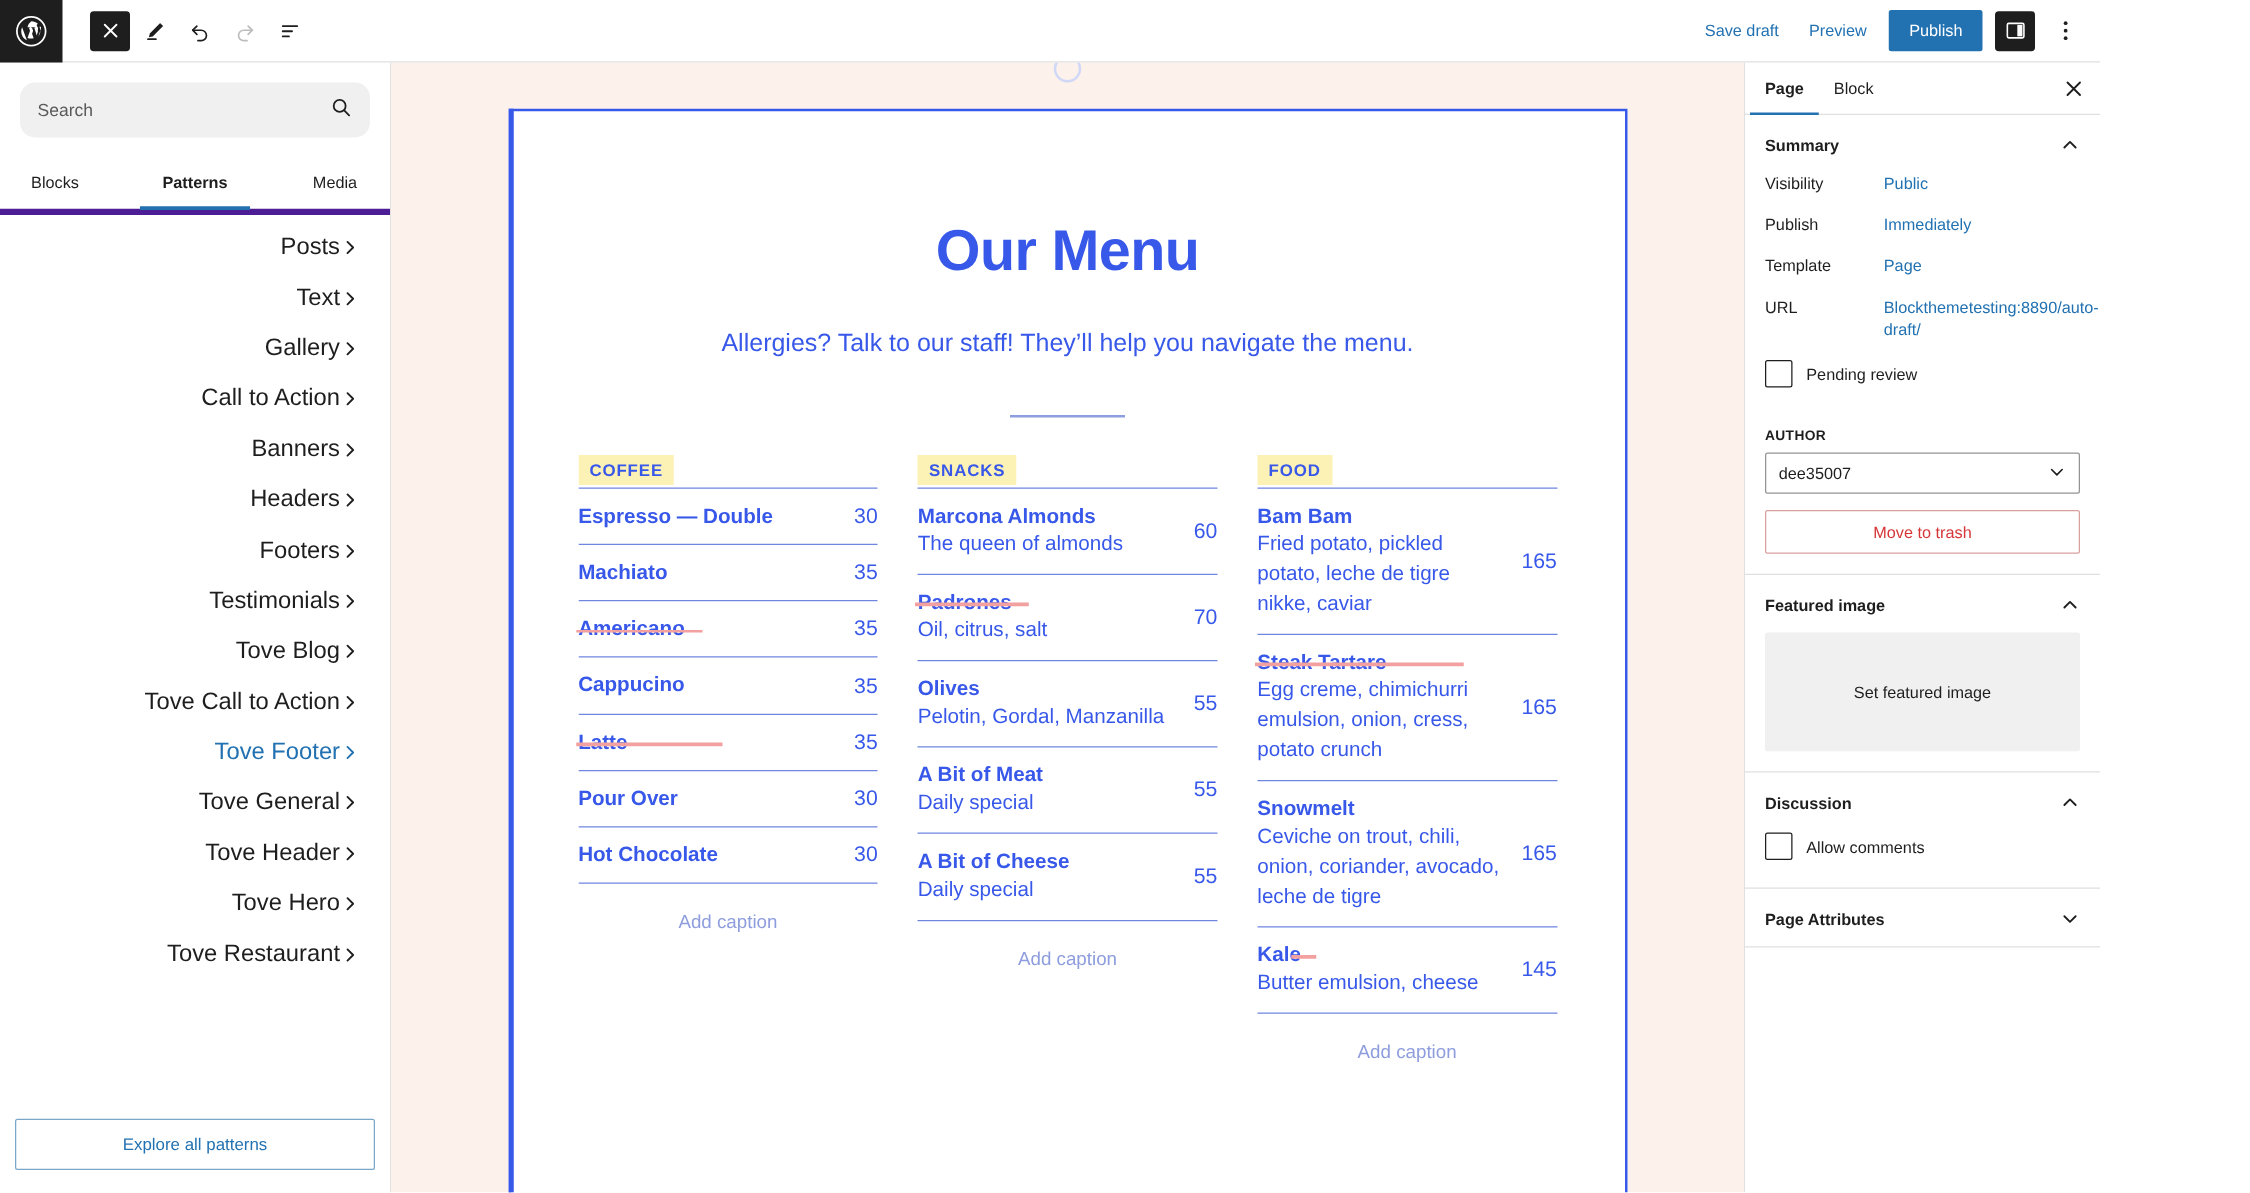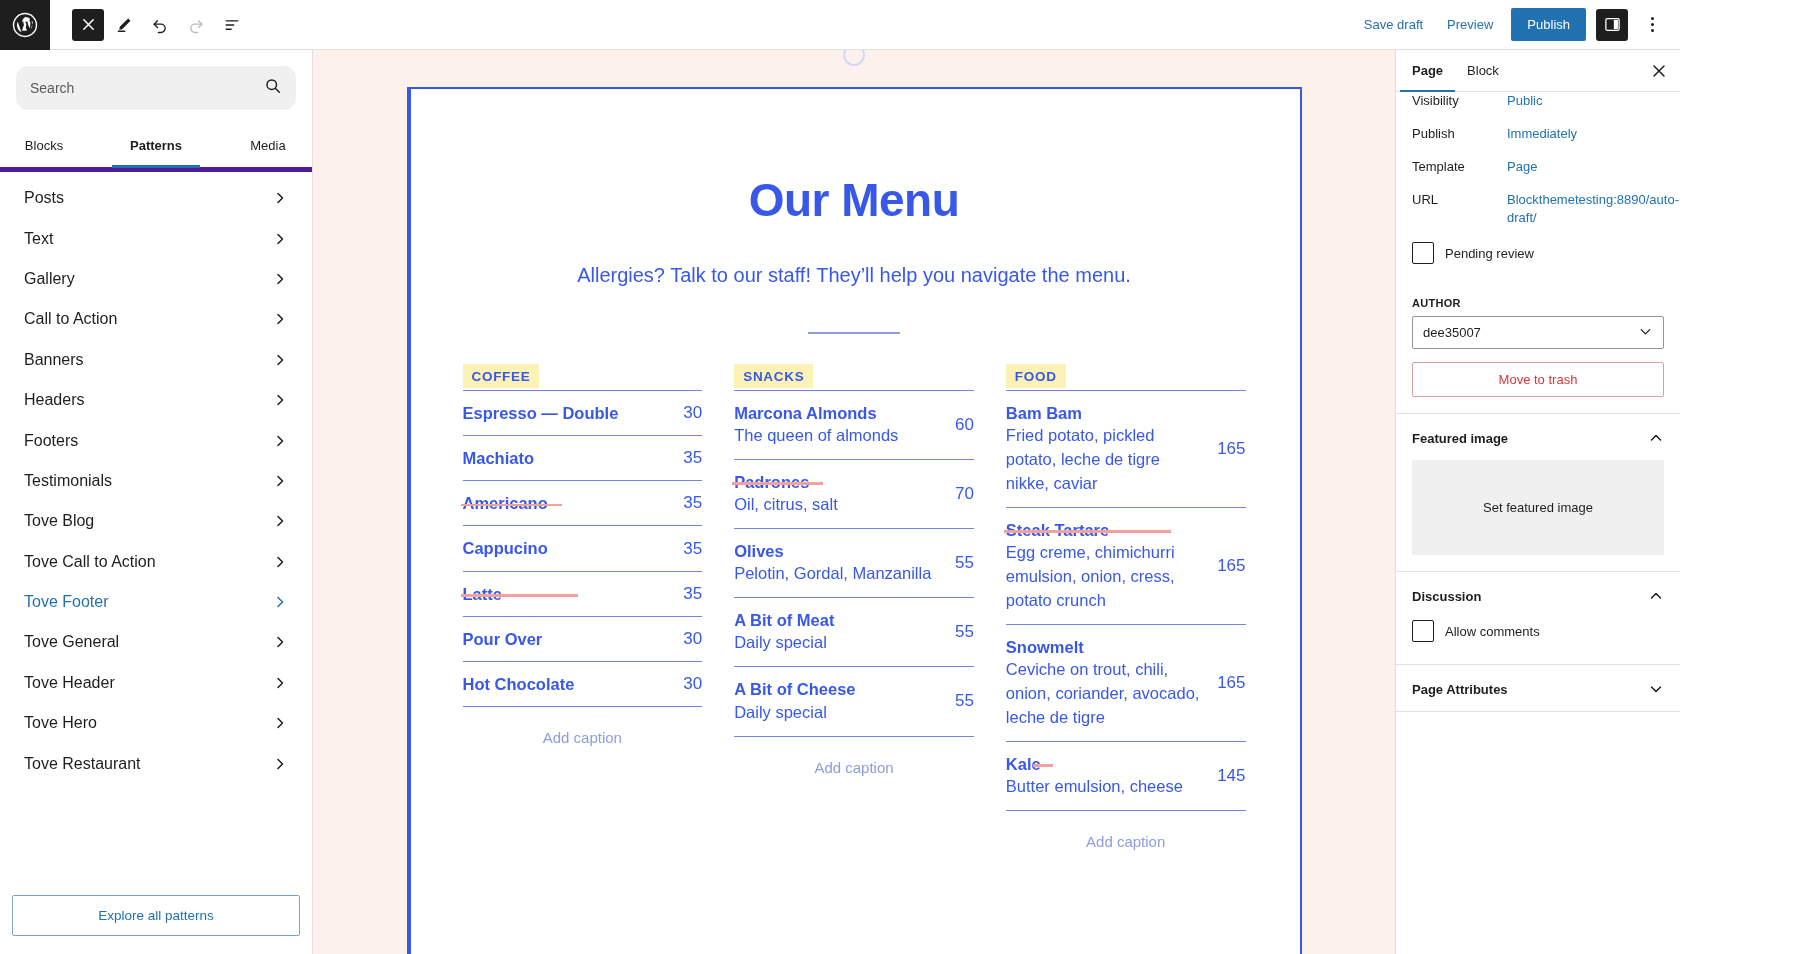--- a/index.html
+++ b/index.html
@@ -66,22 +66,22 @@
   }
   .search-box input::placeholder { color: #5a5a5a; }
   .tabs-row { display: flex; border-bottom: 5px solid #4c1d95; margin-top: 15px; gap: 24px; }
   .tab {
     flex: 1; text-align: center; padding: 13px 0 12px; font-size: 13px; color: #1e1e1e;
     cursor: pointer; border-bottom: 3px solid transparent; margin-bottom: -1px; font-weight: 400;
   }
   .tab.active { border-bottom-color: #2271b1; font-weight: 700; }
   .cat-list { flex: 1; overflow: hidden; padding-top: 6px; }
   .cat-item {
-    display: flex; align-items: center; justify-content: space-between;
-    padding: 0 24px 0 24px; height: 40.4px; font-size: 16px; color: #1e1e1e; cursor: pointer;
+    display: flex; align-items: center; justify-content: flex-end;
+    padding: 0 24px 0 24px; height: 40.4px; font-size: 19px; color: #1e1e1e; cursor: pointer;
   }
   .cat-item.highlight { color: #2271b1; }
   .cat-chevron { color: #1e1e1e; display: flex; align-items: center; }
   .cat-item.highlight .cat-chevron { color: #2271b1; }
   .explore-wrap { padding: 8px 12px 18px; }
   .explore-btn {
     width: 100%; border: 1px solid #7aa7c7; color: #2271b1; background: #fff;
     padding: 12px 0; font-size: 13.5px; border-radius: 2px; cursor: pointer;
     font-family: "Liberation Sans", sans-serif;
   }
@@ -540,20 +540,28 @@
         <div class="set-tab active">Page</div>
         <div class="set-tab">Block</div>
         <div class="set-close">
           <svg width="16" height="16" viewBox="0 0 16 16">
               <path d="M3 3l10 10M13 3L3 13" stroke="#1e1e1e" stroke-width="1.5" stroke-linecap="round"></path>
             </svg>
         </div>
       </div>
 
       <div class="panel">
+        <div class="panel-head">
+          <span>Summary</span>
+          <span class="chev-up">
+            <svg width="16" height="16" viewBox="0 0 16 16" fill="none">
+                <path d="M3.5 10L8 5.5 12.5 10" stroke="#1e1e1e" stroke-width="1.5" stroke-linecap="round" stroke-linejoin="round"></path>
+              </svg>
+          </span>
+        </div>
         <div class="panel-body">
           <div class="kv">
             <div class="kv-key">Visibility</div>
             <div class="kv-val">Public</div>
           </div>
           <div class="kv">
             <div class="kv-key">Publish</div>
             <div class="kv-val">Immediately</div>
           </div>
           <div class="kv">

